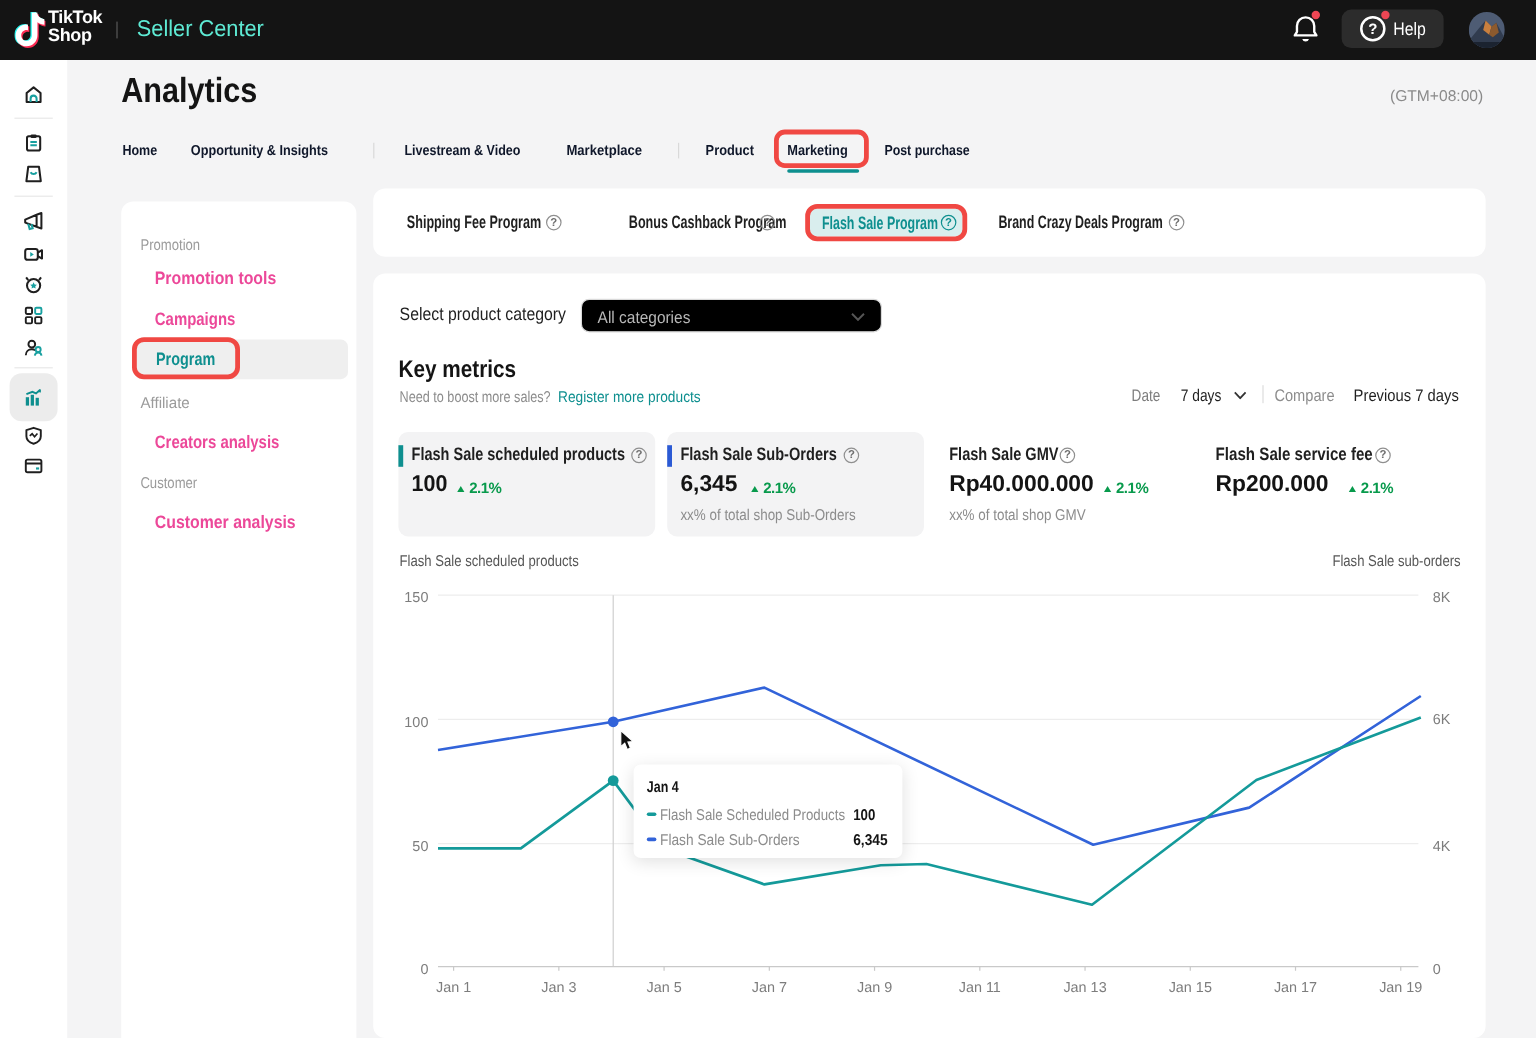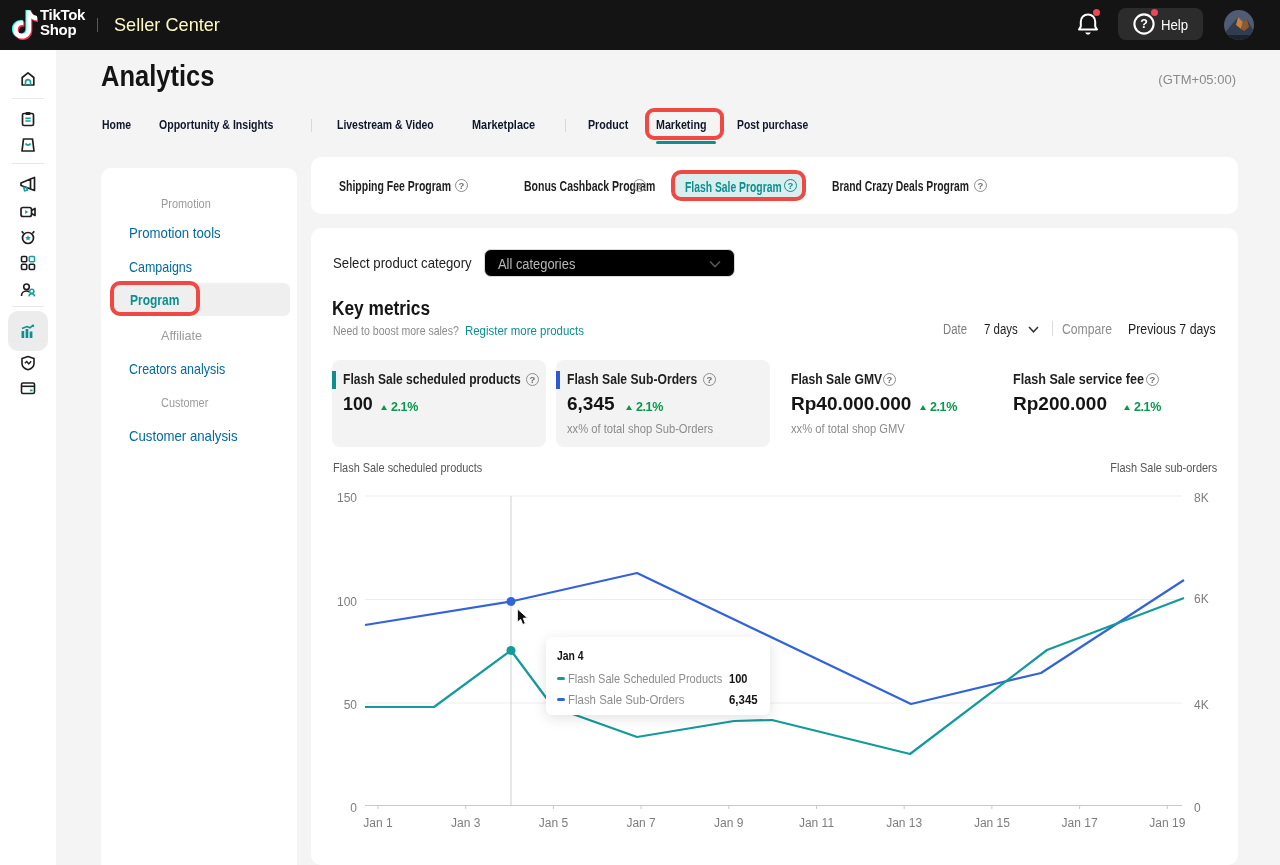--- a/index.html
+++ b/index.html
@@ -4,21 +4,21 @@
 <style>
 * { margin:0; padding:0; box-sizing:border-box; }
 html,body { width:1280px; height:865px; overflow:hidden; font-family:"Liberation Sans", sans-serif; }
 body { background:#f4f4f5; position:relative; }
 .abs { position:absolute; }
 .sx { display:inline-block; transform-origin:0 50%; white-space:pre; }
 .sxr { display:inline-block; transform-origin:100% 50%; white-space:pre; }
 
 
 #topbar { position:absolute; left:0; top:0; width:1280px; height:50px; background:#141414; }
-#sellercenter { position:absolute; left:114px; top:14px; color:#fef9c3; font-size:19px; font-weight:500; }
+#sellercenter { position:absolute; left:114px; top:14px; color:#5eead4; font-size:19px; font-weight:500; }
 .tbdivider { position:absolute; left:97px; top:18px; width:1px; height:14px; background:#5a5a5a; }
 .tbbtn { position:absolute; top:8px; height:32px; background:#2c2c2c; border-radius:8px; color:#fff; font-size:15px; font-weight:600; }
 #btn-msg { left:911px; width:143px; }
 #btn-msg span.t { position:absolute; left:15px; top:8px; }
 .badge8 { position:absolute; left:113px; top:8px; width:16px; height:16px; border-radius:50%; background:#ee4654; color:#fff; font-size:11px; font-weight:700; text-align:center; line-height:16px; }
 #btn-help { left:1118px; width:85px; }
 #btn-help span.t { position:absolute; left:43px; top:8px; font-weight:500; }
 .reddot { position:absolute; width:7px; height:7px; border-radius:50%; background:#ee4654; }
 #avatar { position:absolute; left:1224px; top:10px; width:30px; height:30px; }
 
@@ -33,22 +33,22 @@
 #gmt { position:absolute; right:44px; top:72px; font-size:13px; color:#8a8a8a; }
 
 
 .tab { position:absolute; top:118px; font-size:12px; font-weight:600; color:#0f172a; }
 .tabdiv { position:absolute; top:119px; width:1px; height:13px; background:#d9d9d9; }
 #mkbox { position:absolute; left:645px; top:108px; width:79px; height:32px; border:4.5px solid #f04843; border-radius:9px; }
 #mkline { position:absolute; left:656px; top:141px; width:60px; height:3px; background:#0e8f8f; border-radius:2px;}
 
 
 #sidepanel { position:absolute; left:101px; top:168px; width:196px; height:697px; background:#fff; border-radius:10px 10px 0 0; }
-.mlabel { position:absolute; left:16px; font-size:13px; color:#9b9b9b;margin-left:44px; }
-.mitem { position:absolute; left:28px; font-size:15px; font-weight:400; color:#0369a1; }
+.mlabel { position:absolute; left:16px; font-size:13px; color:#9b9b9b; }
+.mitem { position:absolute; left:28px; font-size:15px; font-weight:700; color:#ec4899; }
 #mselrow { position:absolute; left:11px; top:115px; width:178px; height:33px; background:#efefef; border-radius:6px; }
 #mprog { position:absolute; left:29px; top:123px; font-size:15px; font-weight:600; color:#0e8f8f; }
 #mbox { position:absolute; left:9px; top:113px; width:90px; height:35px; border:4.5px solid #f04843; border-radius:10px; }
 
 
 #card1 { position:absolute; left:311px; top:157px; width:927px; height:57px; background:#fff; border-radius:10px; }
 #card2 { position:absolute; left:311px; top:228px; width:927px; height:637px; background:#fff; border-radius:10px; }
 .prg { position:absolute; top:20px; font-size:15px; font-weight:600; color:#1f1f1f; }
 .qm { position:absolute; width:13px; height:13px; border:1.3px solid #8f8f8f; border-radius:50%; color:#6f6f6f; font-size:9.5px; font-weight:600; text-align:center; line-height:11px; }
 #flashpill { position:absolute; left:364px; top:17px; width:127px; height:23px; background:#d9eeee; border-radius:5px; }
@@ -68,21 +68,21 @@
 .mvalue { position:absolute; top:393px; font-size:19px; font-weight:700; color:#141414; }
 .mgrow { position:absolute; top:400px; font-size:12.5px; font-weight:700; color:#089a4c; letter-spacing:-0.4px; }
 .tri { display:inline-block; width:0; height:0; border-left:3.8px solid transparent; border-right:3.8px solid transparent; border-bottom:5.5px solid #089a4c; margin-right:4px; vertical-align:1.5px; }
 .msub { position:absolute; top:421px; font-size:13px; color:#8c8c8c; }
 
 
 #ctL { position:absolute; left:333px; top:460px; font-size:13px; color:#565656; }
 #ctR { position:absolute; right:63px; top:460px; font-size:13px; color:#565656; }
 
 
-#tooltip { position:absolute; left:546px; top:637px; width:224px; height:78px; background:#fff; border-radius:6px; box-shadow:0 3px 14px rgba(0,0,0,0.12);text-align:center; }
+#tooltip { position:absolute; left:528px; top:637px; width:224px; height:78px; background:#fff; border-radius:6px; box-shadow:0 3px 14px rgba(0,0,0,0.12);text-align:center; }
 #tooltip .tt { position:absolute; left:11px; top:11px; font-size:13px; font-weight:700; color:#141414; }
 .ttrow { position:absolute; left:11px; font-size:13px; color:#8c8c8c; }
 .ttrow .dash { display:inline-block; width:8px; height:3px; border-radius:1.5px; vertical-align:3px; margin-right:3px;}
 .ttv { position:absolute; left:183px; font-size:13px; font-weight:700; color:#141414; }
 </style>
 </head>
 <body>
 
 <div id="topbar">
   <svg class="abs" style="left:12px; top:9px;" width="26" height="31" viewBox="0 0 26 31">
@@ -178,21 +178,21 @@
       <path d="M4.8 8.3 L6.8 6.5 L8.8 9 L11.2 6.3" fill="none" stroke="#1f1f1f" stroke-width="1.4"></path>
     </svg>
   <svg class="ic" style="top:330px;" viewBox="0 0 16 16">
       <rect x="1.5" y="3" width="13" height="10.5" rx="1.5" fill="none" stroke="#1f1f1f" stroke-width="1.6"></rect>
       <path d="M1.5 6.3 H14.5" stroke="#1f1f1f" stroke-width="1.6"></path>
       <rect x="10" y="9.5" width="2.6" height="1.8" fill="#18a0a0"></rect>
     </svg>
 </div>
 
 <div id="h1"><span class="sx" style="transform:scaleX(0.88);">Analytics</span></div>
-<div id="gmt">(GTM+05:00)</div>
+<div id="gmt">(GTM+08:00)</div>
 
 <div class="tab" style="left:102px;"><span class="sx" style="transform:scaleX(0.87);">Home</span></div>
 <div class="tab" style="left:159px;"><span class="sx" style="transform:scaleX(0.88);">Opportunity &amp; Insights</span></div>
 <div class="tabdiv" style="left:311px;"></div>
 <div class="tab" style="left:337px;"><span class="sx" style="transform:scaleX(0.87);">Livestream &amp; Video</span></div>
 <div class="tab" style="left:472px;"><span class="sx" style="transform:scaleX(0.91);">Marketplace</span></div>
 <div class="tabdiv" style="left:565px;"></div>
 <div class="tab" style="left:588px;"><span class="sx" style="transform:scaleX(0.89);">Product</span></div>
 <div class="tab" style="left:656px;"><span class="sx" style="transform:scaleX(0.89);">Marketing</span></div>
 <div class="tab" style="left:737px;"><span class="sx" style="transform:scaleX(0.86);">Post purchase</span></div>

